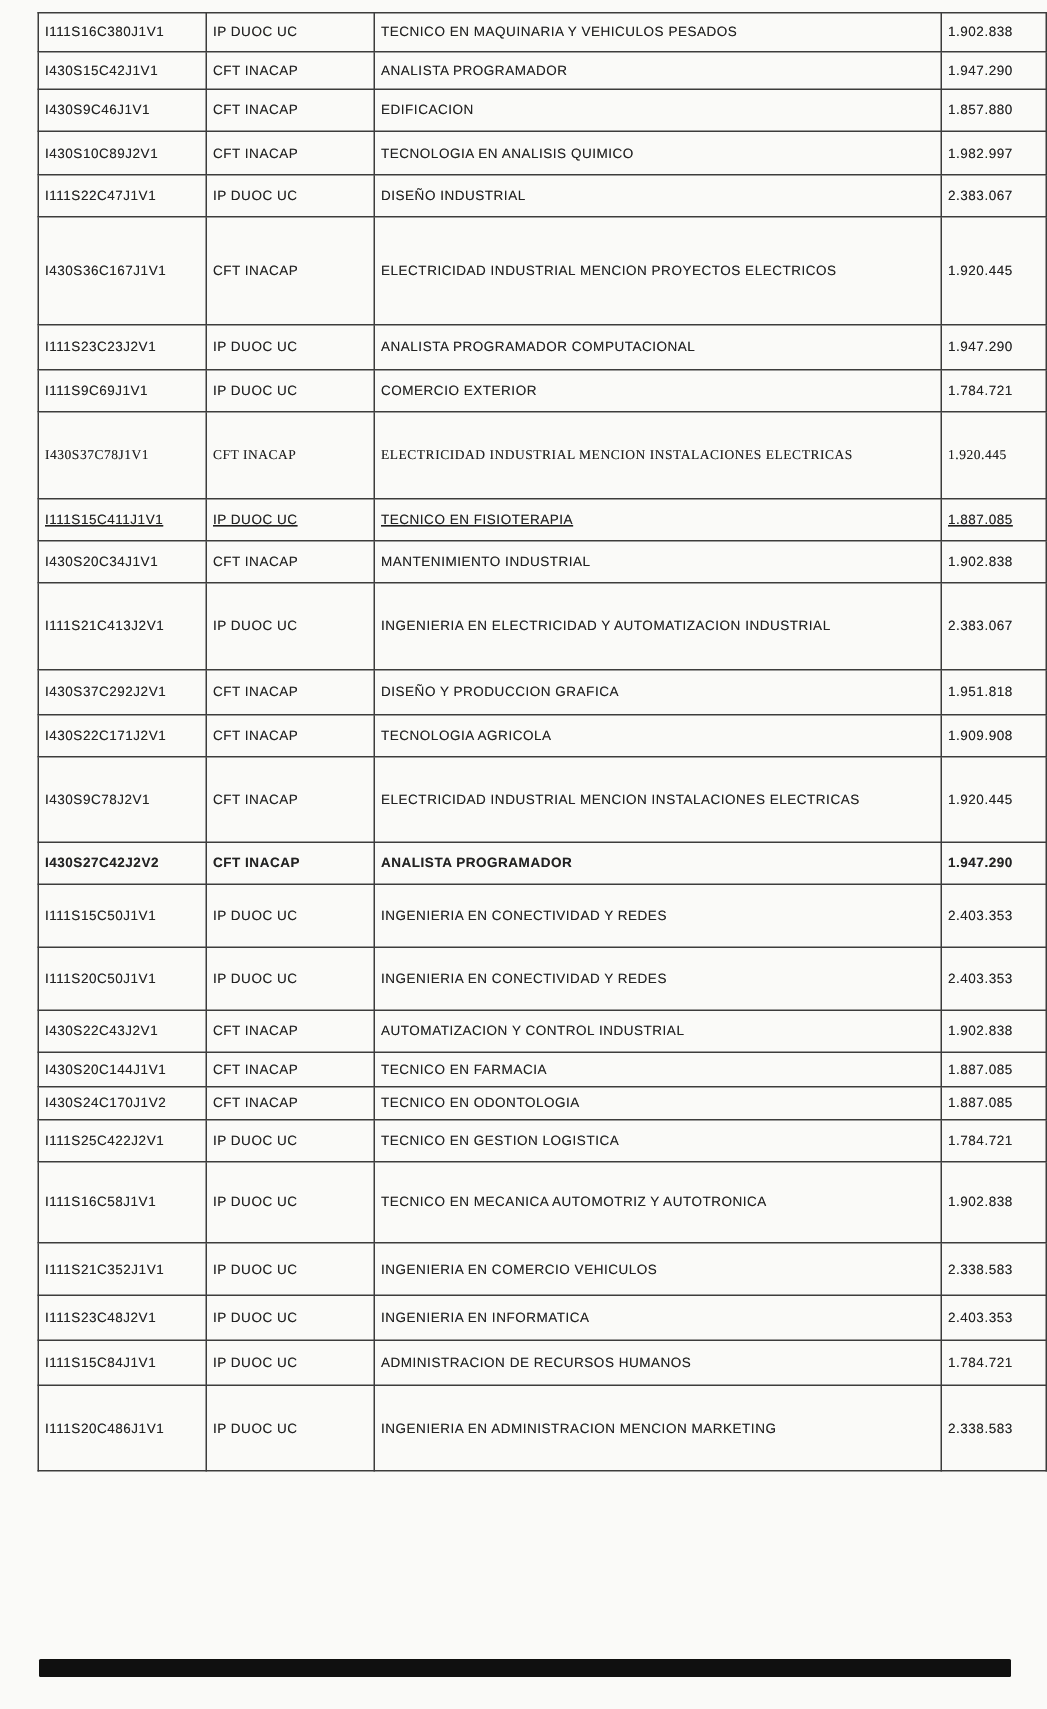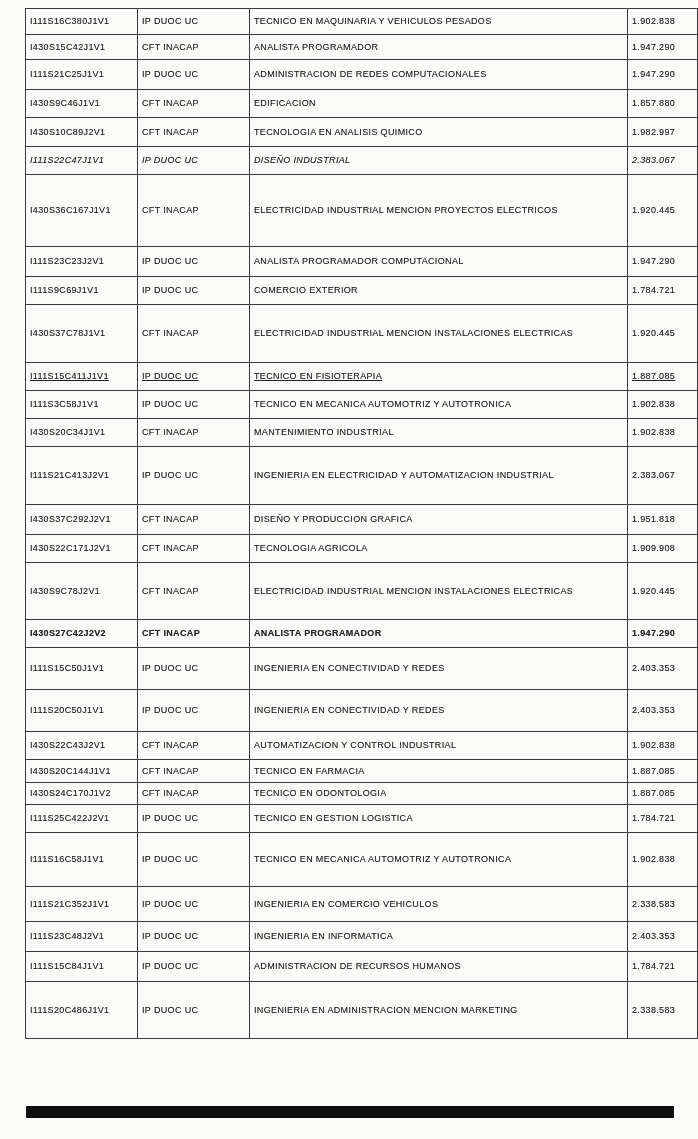--- a/index.html
+++ b/index.html
@@ -83,39 +83,33 @@
           <td class="col-institution">IP DUOC UC</td>
           <td class="col-program">TECNICO EN MAQUINARIA Y VEHICULOS PESADOS</td>
           <td class="col-amount">1.902.838</td>
         </tr>
         <tr style="height: 25px;">
           <td class="col-code">I430S15C42J1V1</td>
           <td class="col-institution">CFT INACAP</td>
           <td class="col-program">ANALISTA PROGRAMADOR</td>
           <td class="col-amount">1.947.290</td>
         </tr>
-        <tr style="height: 30px;">
-          <td class="col-code">I111S21C25J1V1</td>
-          <td class="col-institution">IP DUOC UC</td>
-          <td class="col-program">ADMINISTRACION DE REDES COMPUTACIONALES</td>
-          <td class="col-amount">1.947.290</td>
-        </tr>
         <tr style="height: 28px;">
           <td class="col-code">I430S9C46J1V1</td>
           <td class="col-institution">CFT INACAP</td>
           <td class="col-program">EDIFICACION</td>
           <td class="col-amount">1.857.880</td>
         </tr>
         <tr style="height: 29px;">
           <td class="col-code">I430S10C89J2V1</td>
           <td class="col-institution">CFT INACAP</td>
           <td class="col-program">TECNOLOGIA EN ANALISIS QUIMICO</td>
           <td class="col-amount">1.982.997</td>
         </tr>
-        <tr style="height: 28px; font-style: italic;">
+        <tr style="height: 28px;">
           <td class="col-code">I111S22C47J1V1</td>
           <td class="col-institution">IP DUOC UC</td>
           <td class="col-program">DISEÑO INDUSTRIAL</td>
           <td class="col-amount">2.383.067</td>
         </tr>
         <tr style="height: 72px;">
           <td class="col-code">I430S36C167J1V1</td>
           <td class="col-institution">CFT INACAP</td>
           <td class="col-program">ELECTRICIDAD INDUSTRIAL MENCION PROYECTOS ELECTRICOS</td>
           <td class="col-amount">1.920.445</td>
@@ -125,37 +119,31 @@
           <td class="col-institution">IP DUOC UC</td>
           <td class="col-program">ANALISTA PROGRAMADOR COMPUTACIONAL</td>
           <td class="col-amount">1.947.290</td>
         </tr>
         <tr style="height: 28px;">
           <td class="col-code">I111S9C69J1V1</td>
           <td class="col-institution">IP DUOC UC</td>
           <td class="col-program">COMERCIO EXTERIOR</td>
           <td class="col-amount">1.784.721</td>
         </tr>
-        <tr style="height: 58px;">
+        <tr style="height: 58px; font-family: Liberation Serif, serif;">
           <td class="col-code">I430S37C78J1V1</td>
           <td class="col-institution">CFT INACAP</td>
           <td class="col-program">ELECTRICIDAD INDUSTRIAL MENCION INSTALACIONES ELECTRICAS</td>
           <td class="col-amount">1.920.445</td>
         </tr>
         <tr style="height: 28px; text-decoration: underline;">
           <td class="col-code">I111S15C411J1V1</td>
           <td class="col-institution">IP DUOC UC</td>
           <td class="col-program">TECNICO EN FISIOTERAPIA</td>
           <td class="col-amount">1.887.085</td>
-        </tr>
-        <tr style="height: 28px;">
-          <td class="col-code">I111S3C58J1V1</td>
-          <td class="col-institution">IP DUOC UC</td>
-          <td class="col-program">TECNICO EN MECANICA AUTOMOTRIZ Y AUTOTRONICA</td>
-          <td class="col-amount">1.902.838</td>
         </tr>
         <tr style="height: 28px;">
           <td class="col-code">I430S20C34J1V1</td>
           <td class="col-institution">CFT INACAP</td>
           <td class="col-program">MANTENIMIENTO INDUSTRIAL</td>
           <td class="col-amount">1.902.838</td>
         </tr>
         <tr style="height: 58px;">
           <td class="col-code">I111S21C413J2V1</td>
           <td class="col-institution">IP DUOC UC</td>

